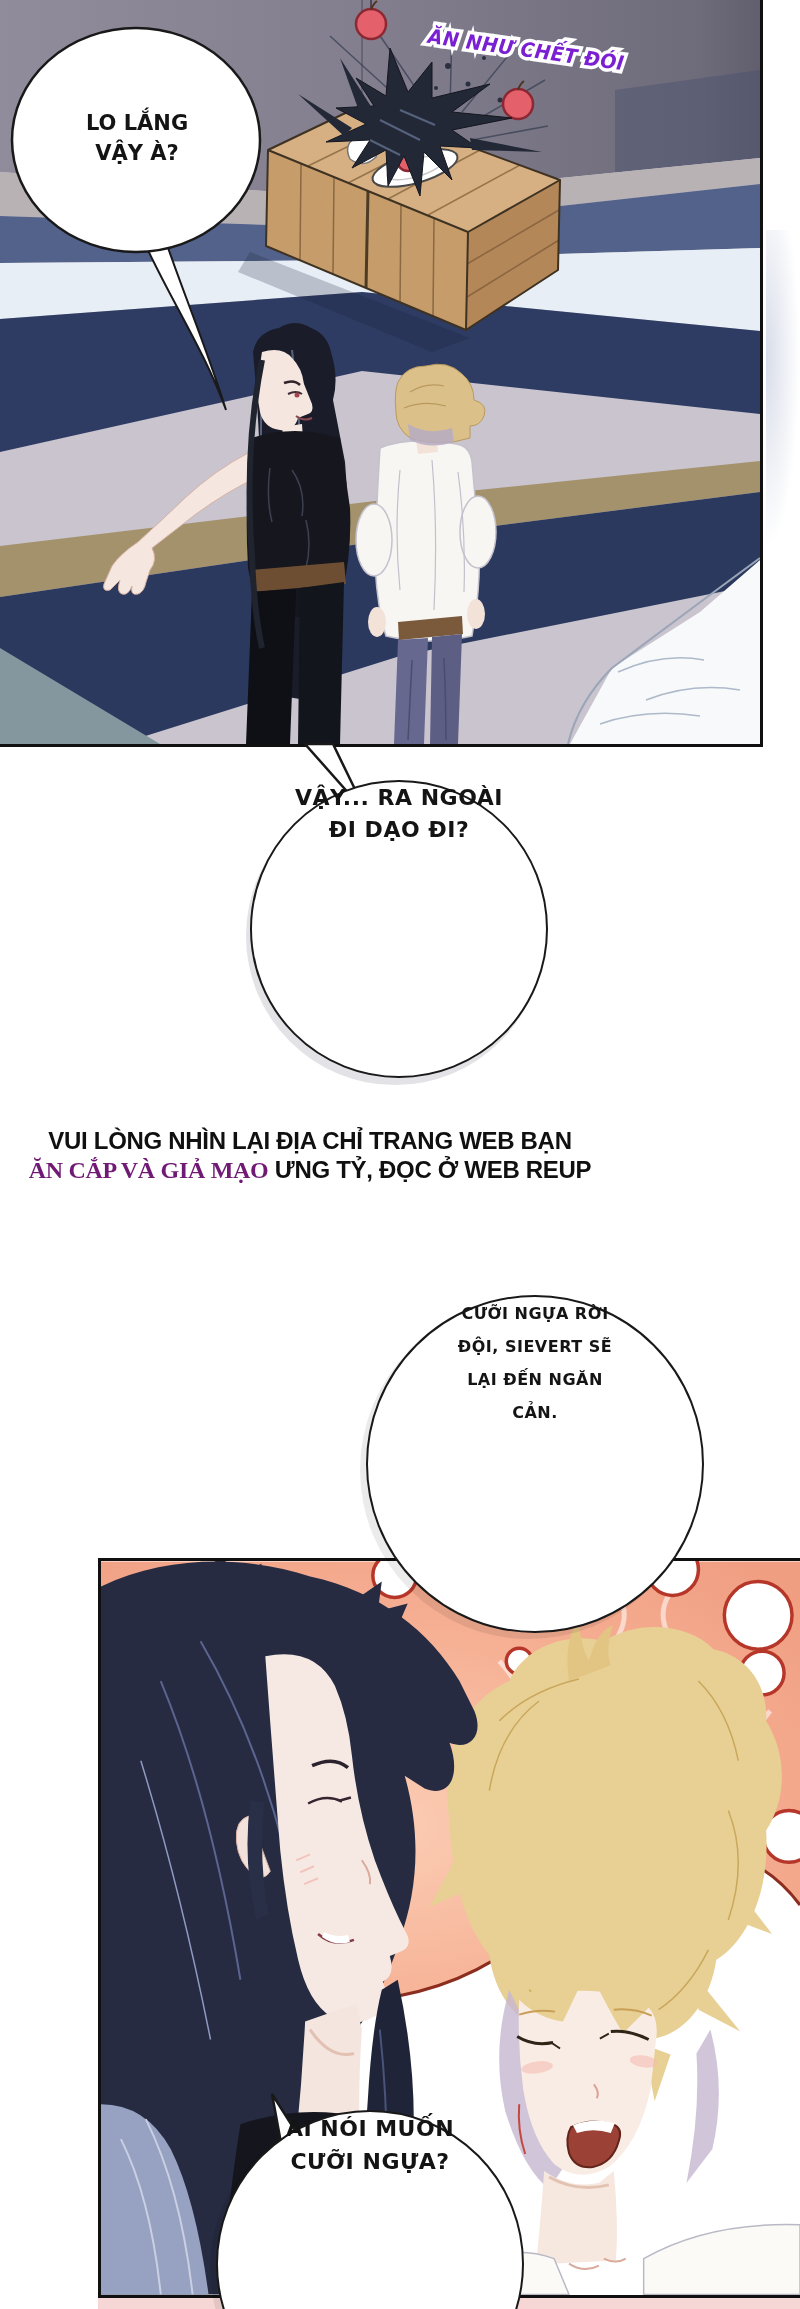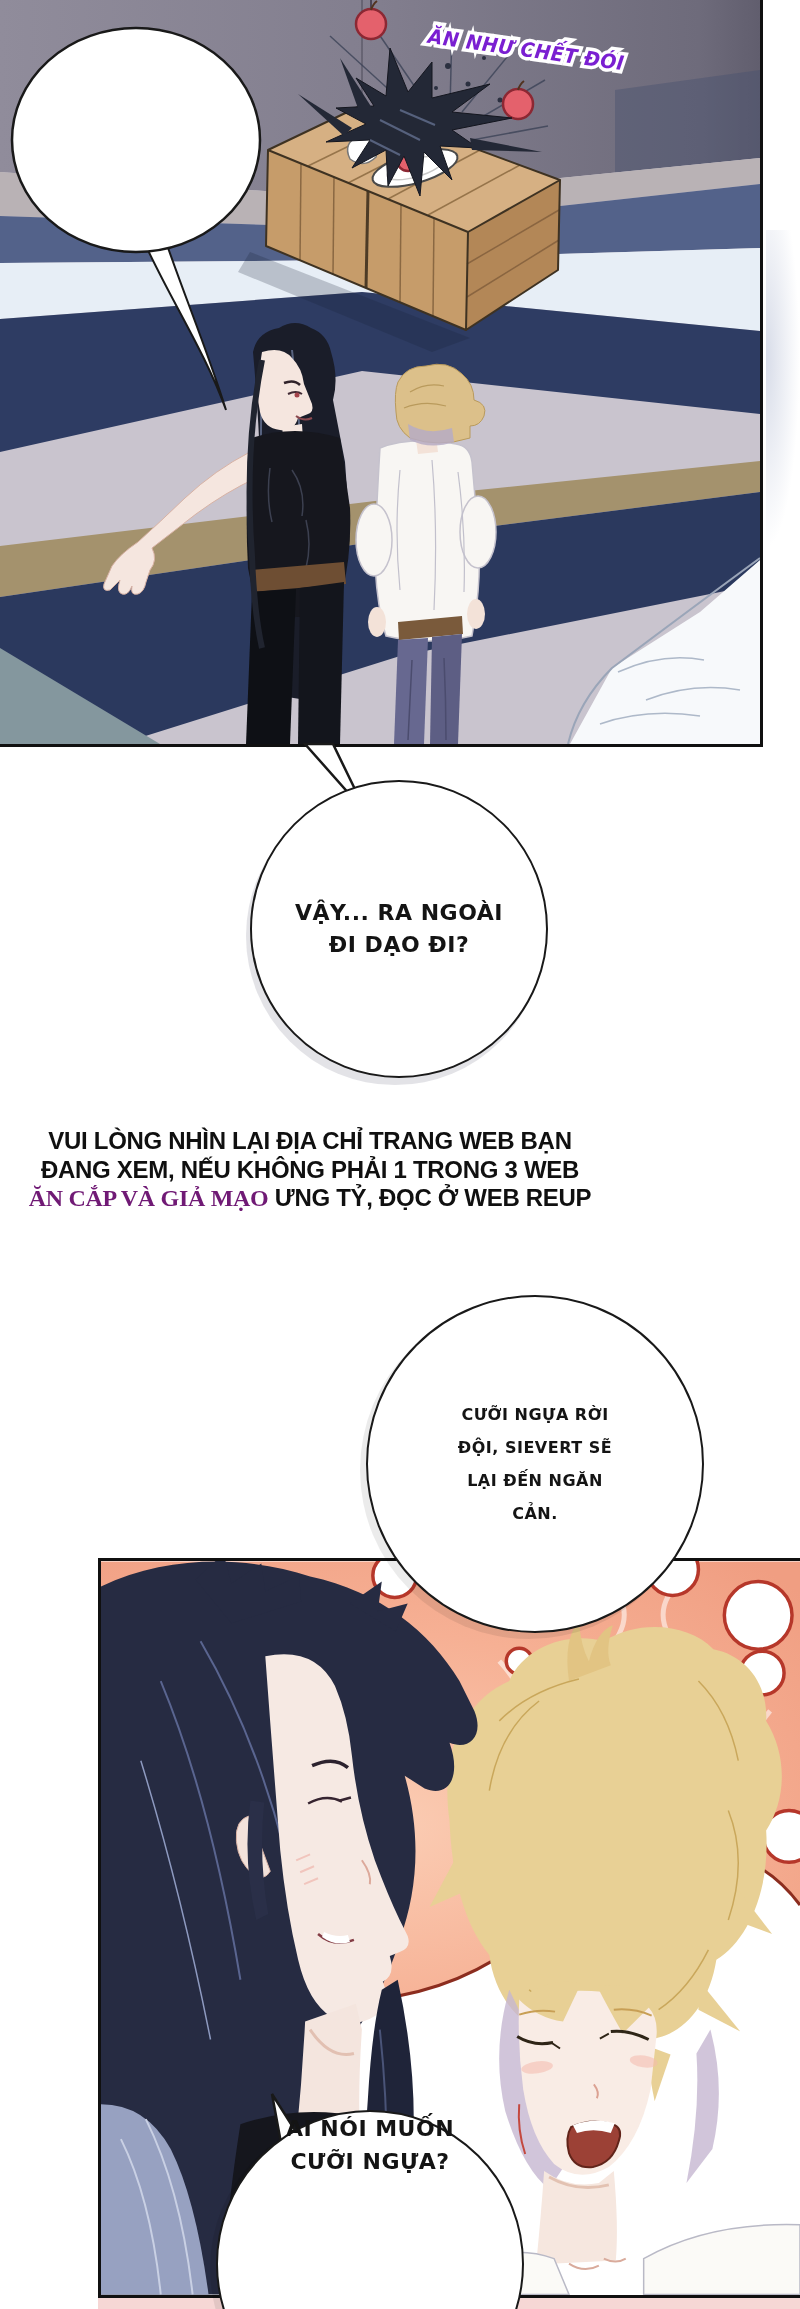--- a/index.html
+++ b/index.html
@@ -9,21 +9,21 @@
   
   .panel1{left:0;top:0;width:763px;height:747px;box-sizing:border-box;
           border-right:3px solid #101010;border-bottom:3px solid #101010;z-index:1;background:#8a8695;}
   .panel2{left:98px;top:1558px;width:702px;height:740px;box-sizing:border-box;
           border:3px solid #101010;border-right:none;z-index:1;background:#fff;overflow:hidden;}
   .pink-strip{left:98px;top:2298px;width:702px;height:11px;background:#f6d7d5;z-index:0;}
   .page-shadow{left:766px;top:230px;width:34px;height:320px;z-index:0;
         background:radial-gradient(ellipse at 0% 40%,rgba(168,178,205,.45),rgba(168,178,205,0) 70%);}
   
   .bubble{background:#fff;border:2.5px solid #191919;border-radius:50%;
-          display:flex;align-items:center;justify-content:center;text-align:center;}
+          display:flex;align-items:flex-start;justify-content:center;text-align:center;}
   .bubble-text{font-weight:bold;color:#141414;letter-spacing:.5px;}
   .b1-text{left:42px;top:108px;width:190px;text-align:center;z-index:4;
            font-weight:bold;font-size:21px;line-height:30px;color:#141414;}
   .bubble2{left:250px;top:780px;width:294px;height:294px;z-index:3;
            box-shadow:-4px 7px 0 rgba(175,175,185,.35);}
   .bubble2 .bubble-text{font-size:22px;line-height:32px;}
   .bubble3{left:366px;top:1295px;width:334px;height:334px;z-index:6;
            box-shadow:-6px 6px 0 rgba(0,0,0,.08);}
   .bubble3 .bubble-text{font-size:16px;line-height:33px;}
   .bubble4{left:216px;top:2110px;width:304px;height:304px;z-index:8;
@@ -202,20 +202,24 @@
         <path d="M262,360 q-18,90 -10,196 q2,56 10,92" stroke="#20242f" stroke-width="6" fill="none"></path>
       </g>
 
       <g>
         <path d="M166,242 C186,300 208,352 226,410 C206,354 172,302 146,246 Z" fill="#fff" stroke="#191919" stroke-width="2"></path>
         <ellipse cx="136" cy="140" rx="124" ry="112" fill="#fff" stroke="#191919" stroke-width="2.5"></ellipse>
       </g>
     </svg>
 
     
+    <div class="abs b1-text">
+      <div>LO LẮNG</div>
+      <div>VẬY À?</div>
+    </div>
 
     
     <div class="abs sfx">
       <span class="back" aria-hidden="true">ĂN NHƯ CHẾT ĐÓI</span>
       <span class="front">ĂN NHƯ CHẾT ĐÓI</span>
     </div>
   </div>
 
   <svg class="abs tail-svg" style="left:285px;top:742px;" width="110" height="80" viewBox="0 0 110 80">
     <polygon points="20,2 48,2 82,72" fill="#fff" stroke="#191919" stroke-width="2.5"></polygon>
@@ -223,21 +227,20 @@
 
   <div class="abs bubble bubble2">
     <div class="bubble-text">
       <div>VẬY... RA NGOÀI</div>
       <div>ĐI DẠO ĐI?</div>
     </div>
   </div>
 
   <div class="abs note">
     <div class="note-line">VUI LÒNG NHÌN LẠI ĐỊA CHỈ TRANG WEB BẠN</div>
-    <div class="note-line">ĐANG XEM, NẾU KHÔNG PHẢI 1 TRONG 3 WEB</div>
     <div class="note-line"><span class="green">ĂN CẮP VÀ GIẢ MẠO</span><span> ƯNG TỶ, ĐỌC Ở WEB REUP</span></div>
   </div>
 
   <div class="abs panel2">
     <svg width="699" height="734" viewBox="0 0 702 736">
       <defs>
         <radialGradient id="og" cx="40%" cy="60%" r="80%">
           <stop offset="0" stop-color="#fbcdb4"></stop>
             <stop offset=".55" stop-color="#f6b094"></stop>
           <stop offset="1" stop-color="#f09e82"></stop>

